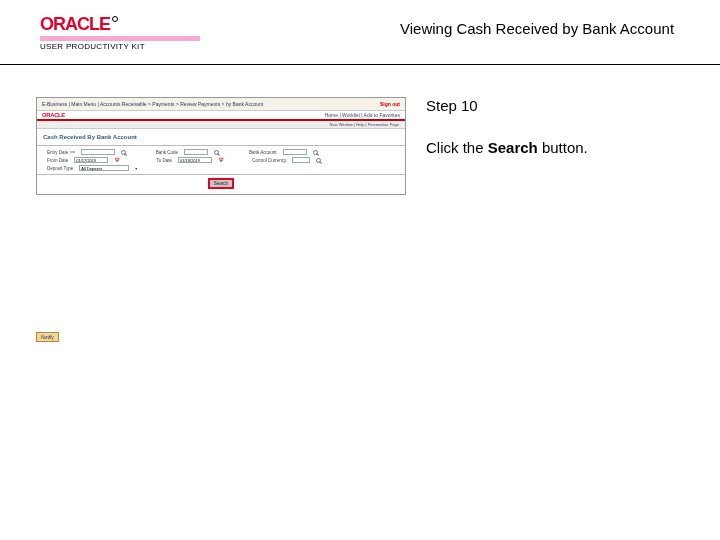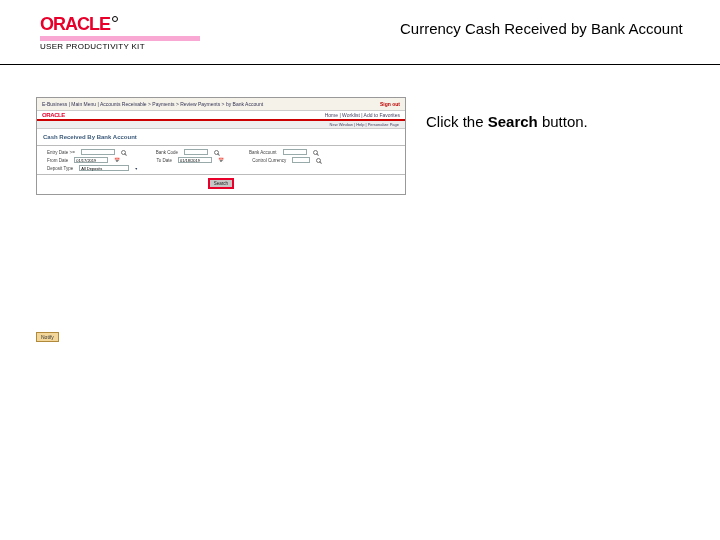--- a/index.html
+++ b/index.html
@@ -38,21 +38,21 @@
   .instr b { font-weight:bold; }
 </style>
 </head>
 <body>
 
 <div class="header">
   <div class="logo-block">
     <div class="logo-oracle">ORACLE</div>
     <div class="logo-upk">USER PRODUCTIVITY KIT</div>
   </div>
-  <div class="page-title">Currency Cash Received by Bank Account</div>
+  <div class="page-title">Viewing Cash Received by Bank Account</div>
 </div>
 <hr class="divider">
 
 <div class="main">
   <div class="left">
     <div class="screenshot">
       <div class="ss-topbar">
         <span class="ss-crumb">E-Business | Main Menu | Accounts Receivable &gt; Payments &gt; Review Payments &gt; by Bank Account</span>
         <span class="ss-logout">Sign out</span>
       </div>
@@ -99,17 +99,18 @@
       <div class="ss-actions">
         <span class="ss-btn highlight">Search</span>
       </div>
       <div style="height:4px"></div>
     </div>
     <div class="status">
       <span class="status-btn">Notify</span>
     </div>
   </div>
   <div class="right">
+    <div class="step">Step 10</div>
     <div class="instr">
       <span>Click the </span><b>Search</b><span> button.</span>
     </div>
   </div>
 </div>
 
 </body></html>

